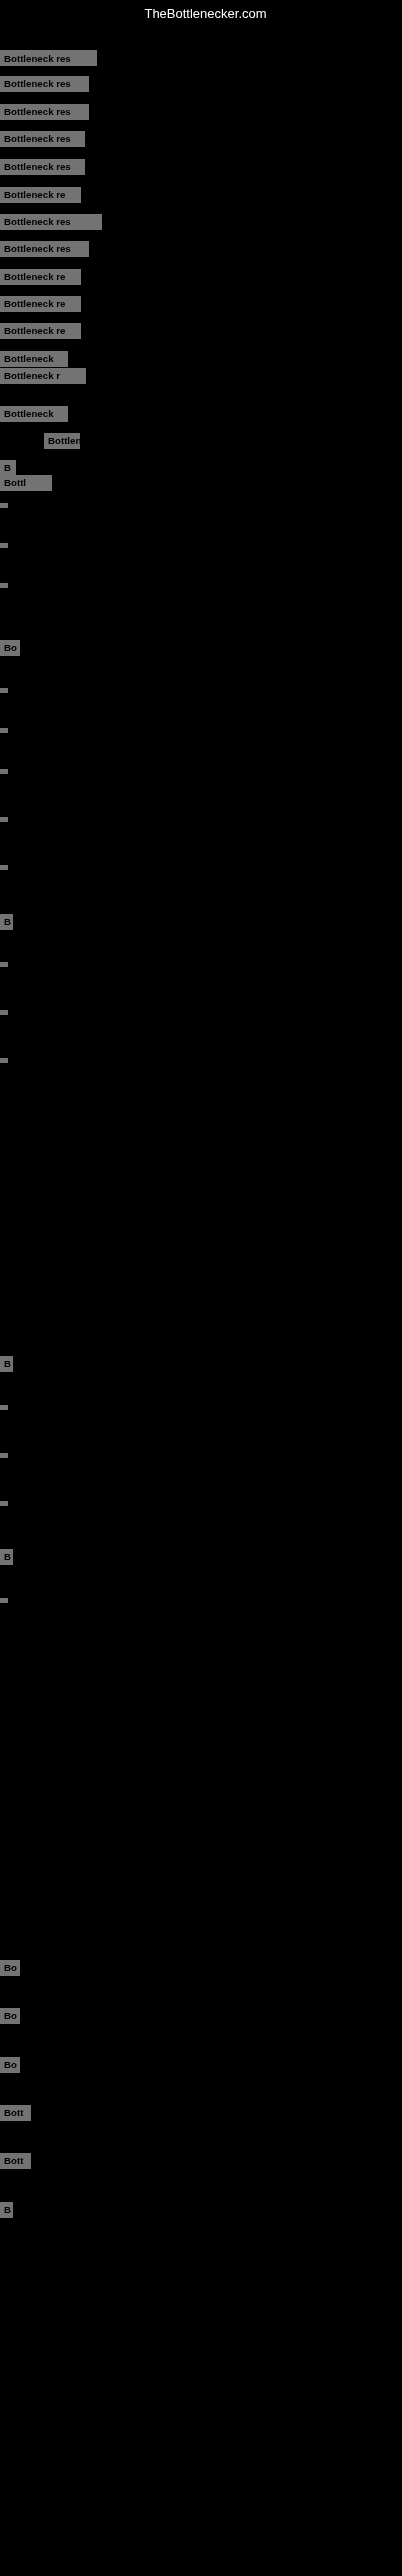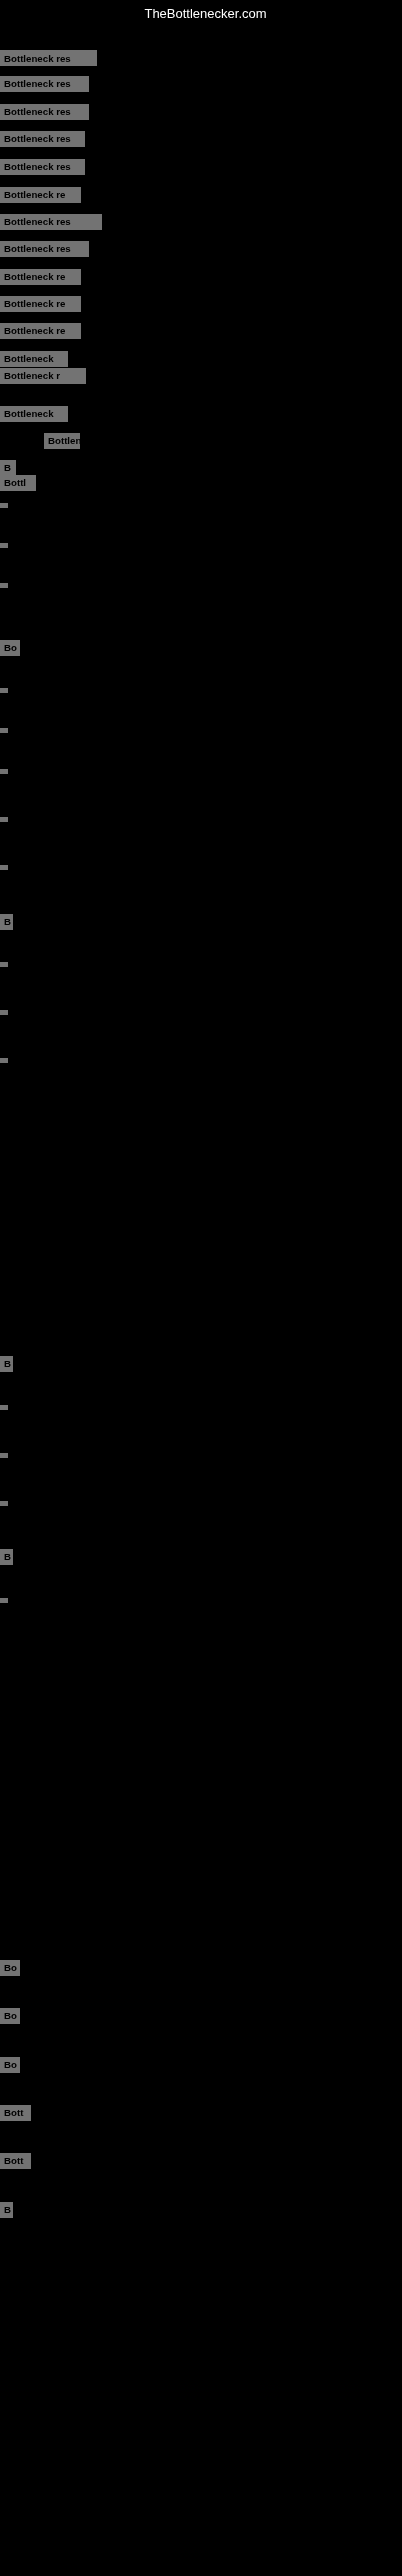--- a/index.html
+++ b/index.html
@@ -50,21 +50,21 @@
     <div class="bottleneck-item" style="top: 186px; width: 102px; left: 0px;">Bottleneck res</div>
     <div class="bottleneck-item" style="top: 213px; width: 89px; left: 0px;">Bottleneck res</div>
     <div class="bottleneck-item" style="top: 241px; width: 81px; left: 0px;">Bottleneck re</div>
     <div class="bottleneck-item" style="top: 268px; width: 81px; left: 0px;">Bottleneck re</div>
     <div class="bottleneck-item" style="top: 295px; width: 81px; left: 0px;">Bottleneck re</div>
     <div class="bottleneck-item" style="top: 323px; width: 68px; left: 0px;">Bottleneck</div>
     <div class="bottleneck-item" style="top: 340px; width: 86px; left: 0px;">Bottleneck r</div>
     <div class="bottleneck-item" style="top: 378px; width: 68px; left: 0px;">Bottleneck</div>
     <div class="bottleneck-item" style="top: 405px; width: 36px; left: 0px; margin-left: 44px;">Bottlen</div>
     <div class="bottleneck-item" style="top: 432px; width: 16px; left: 0px;">B</div>
-    <div class="bottleneck-item" style="top: 447px; width: 36px; left: 0px;">Bottl</div>
+    <div class="bottleneck-item" style="top: 447px; width: 52px; left: 0px;">Bottl</div>
     <div class="bottleneck-item" style="top: 475px; width: 4px; left: 0px;"></div>
     <div class="bottleneck-item" style="top: 515px; width: 4px; left: 0px;"></div>
     <div class="bottleneck-item" style="top: 555px; width: 4px; left: 0px;"></div>
     <div class="bottleneck-item" style="top: 612px; width: 20px; left: 0px;">Bo</div>
     <div class="bottleneck-item" style="top: 660px; width: 4px; left: 0px;"></div>
     <div class="bottleneck-item" style="top: 700px; width: 4px; left: 0px;"></div>
     <div class="bottleneck-item" style="top: 741px; width: 4px; left: 0px;"></div>
     <div class="bottleneck-item" style="top: 789px; width: 4px; left: 0px;"></div>
     <div class="bottleneck-item" style="top: 837px; width: 4px; left: 0px;"></div>
     <div class="bottleneck-item" style="top: 886px; width: 13px; left: 0px;">B</div>

